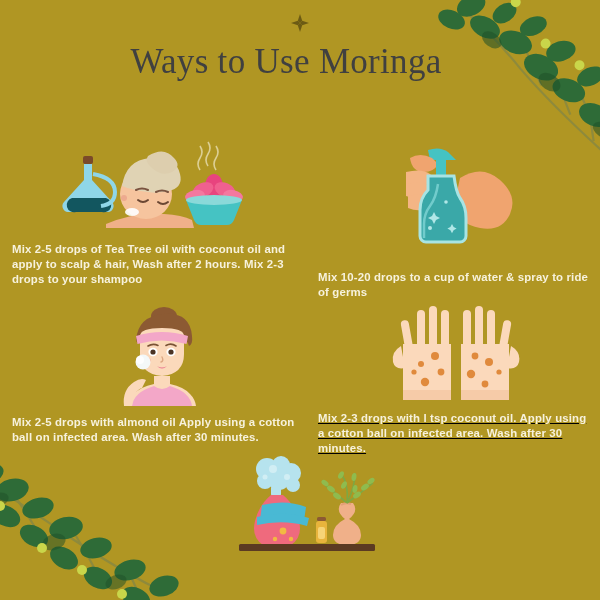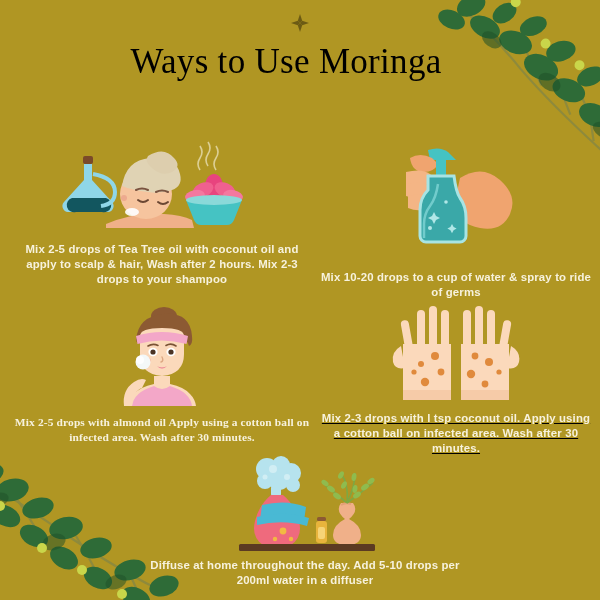--- a/index.html
+++ b/index.html
@@ -38,21 +38,21 @@
   }
 
   
   .title {
     position: absolute;
     top: 40px;
     left: 0;
     width: 572px;
     text-align: center;
     font-family: "Liberation Serif", "DejaVu Serif", serif;
-    color: #000000;
+    color: #404040;
     font-size: 35px;
     line-height: 1.28;
     letter-spacing: 0.3px;
     font-weight: 400;
     z-index: 6;
   }
 
   
   .tip {
     position: absolute;
@@ -64,40 +64,39 @@
     display: flex;
     align-items: flex-end;
     justify-content: center;
   }
   .tip-text {
     font-family: "Liberation Sans", "DejaVu Sans", sans-serif;
     color: #f7f2dd;
     font-size: 11.4px;
     font-weight: 700;
     line-height: 1.32;
-    text-align: center;
     letter-spacing: 0.15px;
   }
 
   
   .tip-1 { left: 12px;  top: 138px; width: 300px; }
   .tip-2 { left: 318px; top: 138px; width: 276px; }
   .tip-3 { left: 12px;  top: 306px; width: 300px; }
   .tip-4 { left: 318px; top: 306px; width: 276px; text-decoration: underline; }
   .tip-5 { left: 150px; top: 455px; width: 310px; }
 
   .art-1 { height: 98px; }
   .art-2 { height: 108px; }
   .art-3 { height: 100px; }
   .art-4 { height: 96px; }
   .art-5 { height: 96px; }
 
   .tip-1 .tip-text { margin-top: 6px; }
   .tip-2 .tip-text { margin-top: 24px; }
-  .tip-3 .tip-text { margin-top: 9px; font-family: Liberation Serif, serif; }
+  .tip-3 .tip-text { margin-top: 9px; }
   .tip-4 .tip-text { margin-top: 9px; }
   .tip-5 .tip-text { margin-top: 7px; }
 </style>
 </head>
 <body>
 
 <div class="poster">
 
   <svg class="branch branch-tr" viewBox="0 0 210 190">
     <g stroke="#8e8a3c" stroke-width="2.2" fill="none">
@@ -387,16 +386,15 @@
           <ellipse cx="152" cy="40" rx="4.4" ry="2.6" transform="rotate(-35 152 40)"></ellipse>
           <ellipse cx="126" cy="34" rx="4.4" ry="2.6" transform="rotate(35 126 34)"></ellipse>
           <ellipse cx="132" cy="41" rx="4.4" ry="2.6" transform="rotate(35 132 41)"></ellipse>
           <ellipse cx="166" cy="26" rx="4" ry="2.4" transform="rotate(-35 166 26)"></ellipse>
           <ellipse cx="120" cy="28" rx="4" ry="2.4" transform="rotate(35 120 28)"></ellipse>
         </g>
 
         <rect x="34" y="89" width="136" height="7" rx="1.5" fill="#5b3a22"></rect>
       </svg>
     </div>
-    <div class="tip-text">Diffuse at home throughout the day. Add 5-10 drops per 200ml water in a diffuser</div>
   </div>
 
 </div>
 
 </body></html>

